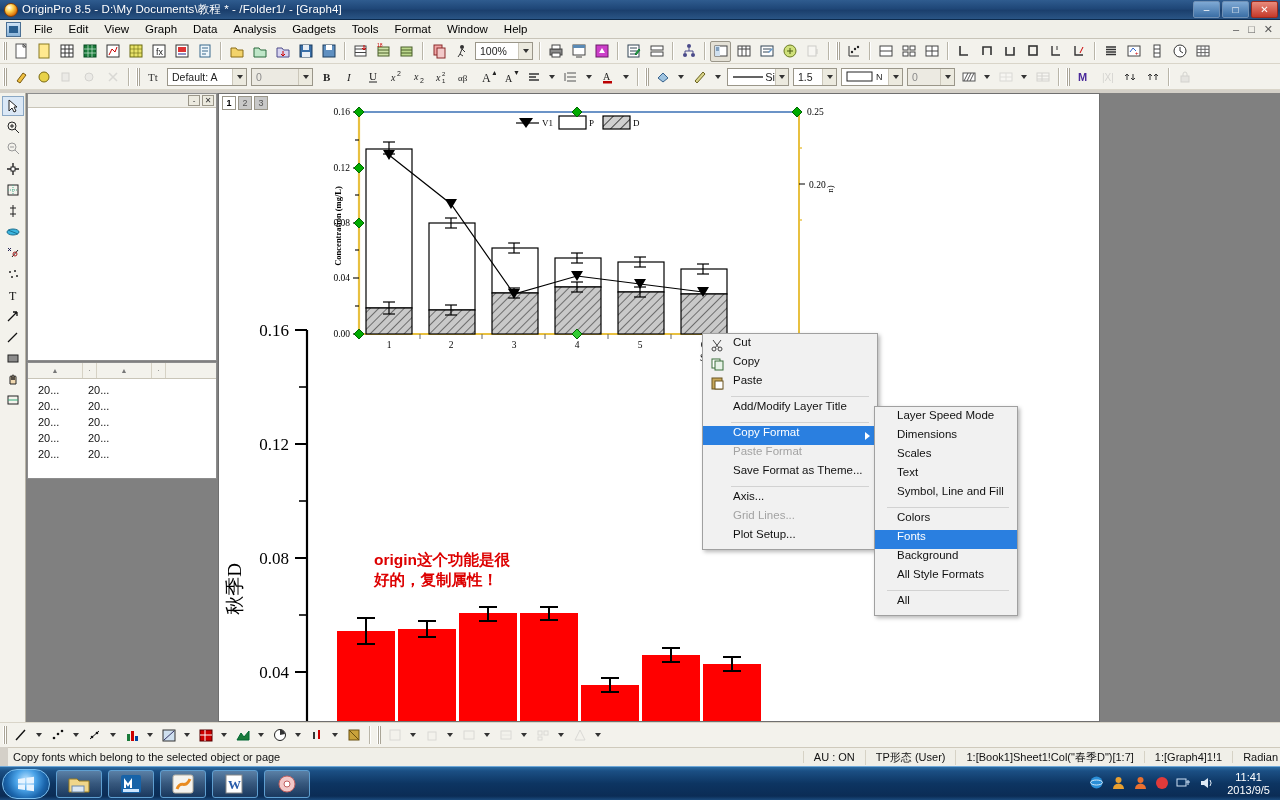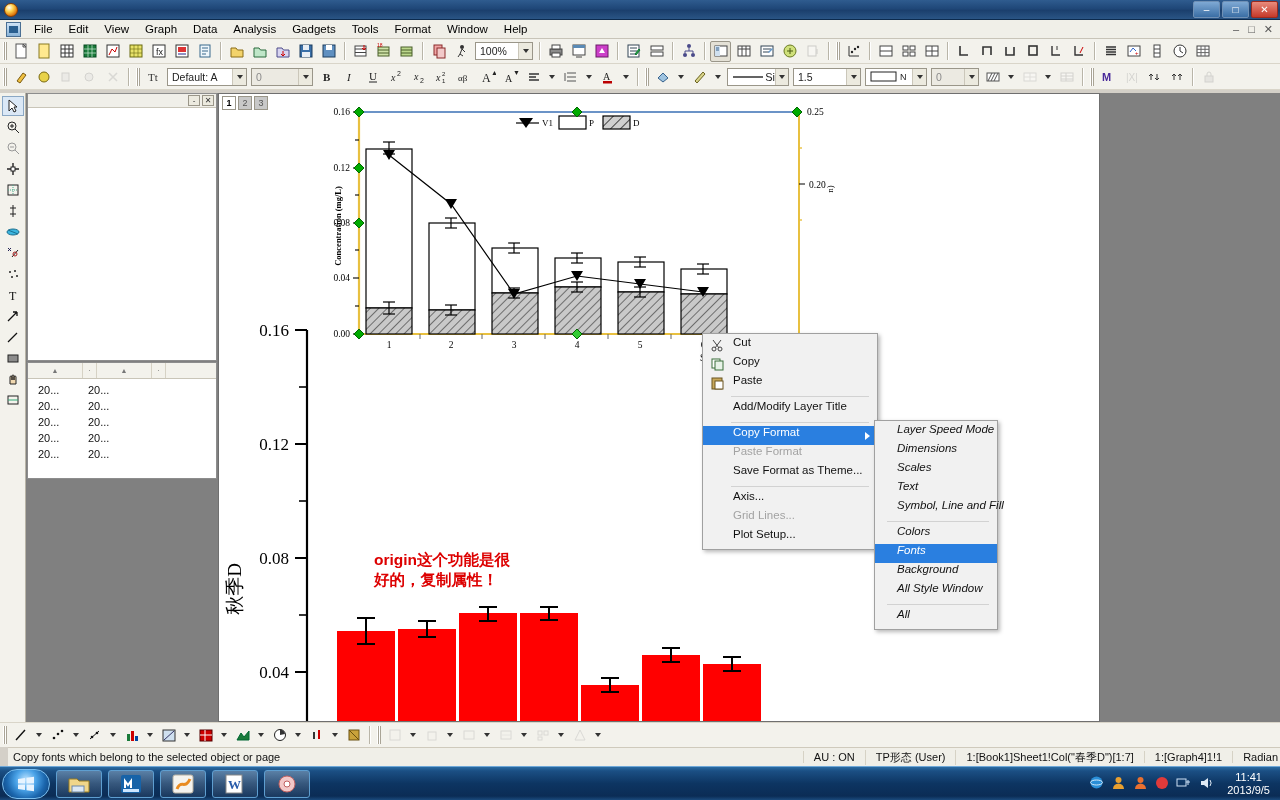--- a/index.html
+++ b/index.html
@@ -118,21 +118,21 @@
     position:absolute; background:#f1f1f1; border:1px solid #a0a0a0;
     box-shadow:2px 2px 4px rgba(0,0,0,.28); font-size:11.5px; padding:2px 0; z-index:50;
   }
   .ctxitem { height:19px; display:flex; align-items:flex-start; padding:0 10px 0 30px; position:relative; color:#111; white-space:nowrap;}
   .ctxitem.hl { background:#2a7fe0; color:#fff; }
   .ctxitem.dis { color:#a3a3a3; }
   .ctxsep { height:1px; background:#d2d2d2; margin:3px 8px 3px 28px; }
   .ctxicon{position:absolute;left:7px;top:2px;width:16px;height:15px;}
   .ctxarrow{position:absolute;right:7px;top:6px;width:0;height:0;border-top:4px solid transparent;border-bottom:4px solid transparent;border-left:5px solid #fff;}
   #ctx-main{left:702px;top:240px;width:176px;}
-  #ctx-sub{left:874px;top:327px;width:124px;font-style:italic;}
+  #ctx-sub{left:874px;top:313px;width:144px;}
   #ctx-sub .ctxitem{padding-left:22px;}
   #ctx-sub .ctxsep{margin-left:12px;}
 
   
   #bottombar { position:absolute; left:0; top:722px; width:1280px; height:25px; background:#f3f2ec; border-top:1px solid #d9d5c9; display:flex; align-items:center;}
 
   
   #statusbar {
     position:absolute; left:8px; top:747px; width:1280px; height:19px;
     background:#f0efe8; border-top:1px solid #cfcabc; display:flex; align-items:center;
@@ -159,20 +159,21 @@
     display:flex;align-items:center;justify-content:center;
   }
   .tray{margin-left:auto;display:flex;align-items:center;gap:7px;padding-right:4px;}
   .tray-clock{color:#fff;font-size:11px;text-align:center;line-height:13px;padding:0 6px;}
 </style>
 </head>
 <body>
 
 <div id="titlebar">
   <div class="tb-icon"></div>
+  <div class="tb-title">OriginPro 8.5 - D:\My Documents\教程 * - /Folder1/ - [Graph4]</div>
   <div class="tb-buttons">
     <div class="tb-btn">–</div>
     <div class="tb-btn">□</div>
     <div class="tb-btn close">✕</div>
   </div>
 </div>
 
 <div id="menubar">
   <div class="mb-appicon"></div>
   <div class="menu-item">File</div>
@@ -669,21 +670,21 @@
 
   <div class="combo" style="width:62px;">
     <svg width="34" height="8" style="margin-right:2px">
         <path d="M1 4h32" stroke="#222" stroke-width="1.4"></path>
       </svg>
     <span style="font-size:11px">Si</span>
     <span class="arrow">
         <i class="tri-down"></i>
       </span>
   </div>
-  <div class="combo" style="width:68px;">
+  <div class="combo" style="width:44px;">
     <span>1.5</span>
     <span class="arrow">
         <i class="tri-down"></i>
       </span>
   </div>
   <div class="combo" style="width:62px;">
     <svg width="28" height="11" style="margin-right:2px">
         <rect x="1" y="1" width="25" height="9" fill="#fff" stroke="#222"></rect>
       </svg>
     <span style="font-size:9px">N</span>
@@ -1310,21 +1311,21 @@
     <div class="ctxitem">
       <span>Colors</span>
       </div>
     <div class="ctxitem hl">
       <span>Fonts</span>
       </div>
     <div class="ctxitem">
       <span>Background</span>
       </div>
     <div class="ctxitem">
-      <span>All Style Window</span>
+      <span>All Style Formats</span>
       </div>
     <div class="ctxsep"></div>
     <div class="ctxitem">
       <span>All</span>
       </div>
   </div>
 </div>
 
 <div id="bottombar">
   <div class="tb-grip"></div>

